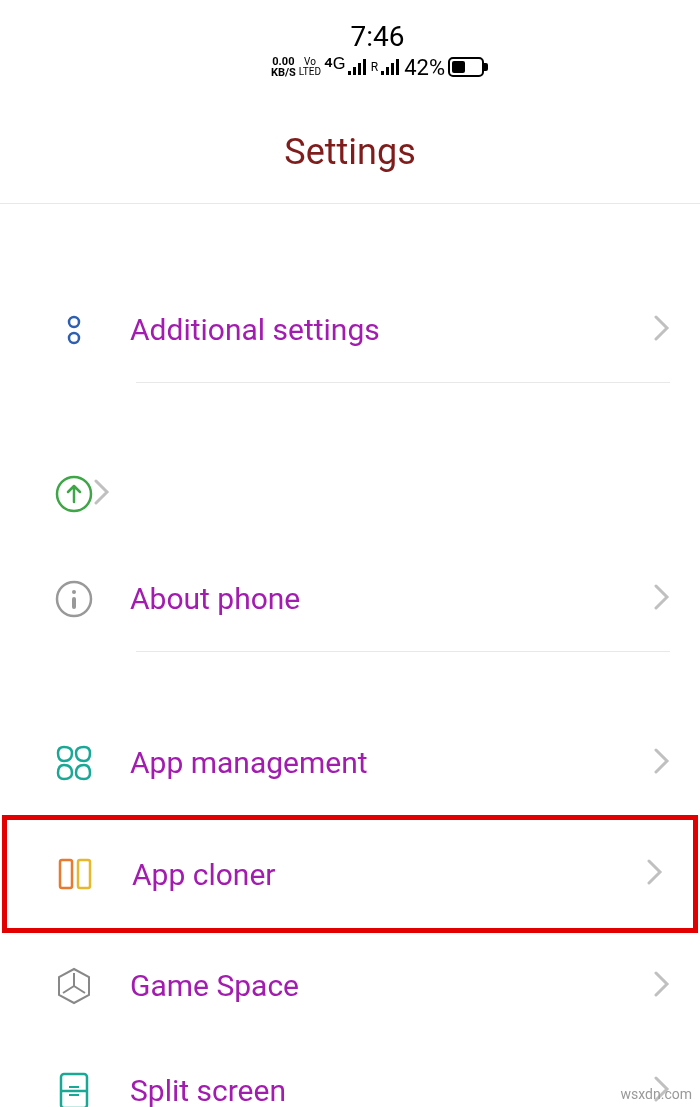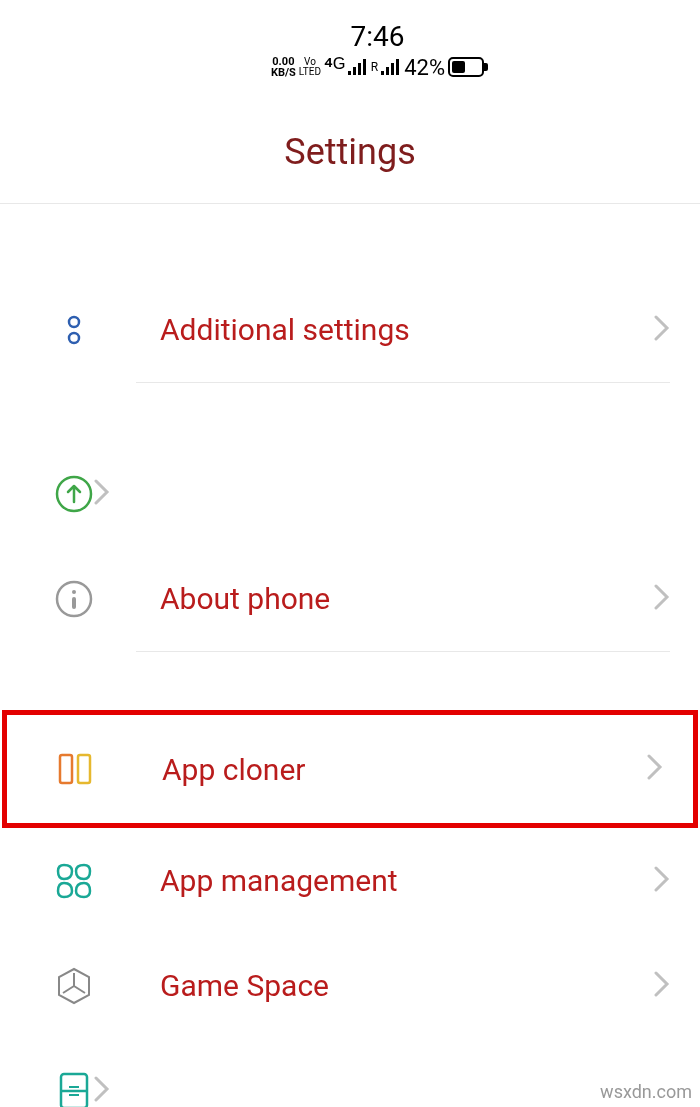--- a/index.html
+++ b/index.html
@@ -111,22 +111,22 @@
     .setting-icon {
       width: 40px;
       height: 40px;
       display: flex;
       align-items: center;
       justify-content: center;
       flex-shrink: 0;
     }
     .setting-label {
       font-size: 30px;
-      color: #b91c1c;
-      margin-left: 66px;
+      color: #a21caf;
+      margin-left: 36px;
       flex: 1;
     }
     .chevron {
       color: #c0c0c0;
       flex-shrink: 0;
     }
     .divider {
       height: 1px;
       background: #e8e8e8;
       margin-left: 136px;
@@ -136,21 +136,21 @@
       height: 58px;
     }
     .partial-row {
       height: 15px;
       overflow: hidden;
     }
     .watermark {
       position: absolute;
       bottom: 5px;
       right: 8px;
-      font-size: 18px;
+      font-size: 14px;
       color: #999;
     }
   </style>
 </head>
 <body>
 
 <div class="status-bar">
   <div class="status-left">7:46</div>
   <div class="status-right">
     <div class="kbs">
@@ -240,52 +240,52 @@
     <div class="chevron">
       <svg width="16" height="26" viewBox="0 0 16 26">
           <path d="M2 2 L13 13 L2 24" stroke="#c0c0c0" stroke-width="3" fill="none" stroke-linecap="round"></path>
         </svg>
     </div>
   </div>
 
   <div class="divider"></div>
   <div class="section-gap"></div>
 
-  <div class="setting-row highlighted">
-    <div class="setting-icon">
-      <svg width="36" height="36" viewBox="0 0 36 36">
-        <rect x="2" y="4" width="12" height="28" rx="2" fill="none" stroke="#e67a2e" stroke-width="2.5"></rect>
-        <rect x="20" y="4" width="12" height="28" rx="2" fill="none" stroke="#e6b82e" stroke-width="2.5"></rect>
-      </svg>
-    </div>
-    <div class="setting-label">App cloner</div>
-    <div class="chevron">
-      <svg width="16" height="26" viewBox="0 0 16 26">
-          <path d="M2 2 L13 13 L2 24" stroke="#c0c0c0" stroke-width="3" fill="none" stroke-linecap="round"></path>
-        </svg>
-    </div>
-  </div>
-
   <div class="setting-row">
     <div class="setting-icon">
       <svg width="36" height="36" viewBox="0 0 36 36">
         <path d="M8 2 Q2 2 2 8 Q2 16 8 16 Q16 16 16 8 Q16 2 8 2" fill="none" stroke="#1aa896" stroke-width="2.5"></path>
         <path d="M28 2 Q34 2 34 8 Q34 16 28 16 Q20 16 20 8 Q20 2 28 2" fill="none" stroke="#1aa896" stroke-width="2.5"></path>
         <path d="M8 34 Q2 34 2 28 Q2 20 8 20 Q16 20 16 28 Q16 34 8 34" fill="none" stroke="#1aa896" stroke-width="2.5"></path>
         <path d="M28 34 Q34 34 34 28 Q34 20 28 20 Q20 20 20 28 Q20 34 28 34" fill="none" stroke="#1aa896" stroke-width="2.5"></path>
       </svg>
     </div>
     <div class="setting-label">App management</div>
     <div class="chevron">
       <svg width="16" height="26" viewBox="0 0 16 26">
           <path d="M2 2 L13 13 L2 24" stroke="#c0c0c0" stroke-width="3" fill="none" stroke-linecap="round"></path>
         </svg>
     </div>
   </div>
 
+  <div class="setting-row highlighted">
+    <div class="setting-icon">
+      <svg width="36" height="36" viewBox="0 0 36 36">
+        <rect x="2" y="4" width="12" height="28" rx="2" fill="none" stroke="#e67a2e" stroke-width="2.5"></rect>
+        <rect x="20" y="4" width="12" height="28" rx="2" fill="none" stroke="#e6b82e" stroke-width="2.5"></rect>
+      </svg>
+    </div>
+    <div class="setting-label">App cloner</div>
+    <div class="chevron">
+      <svg width="16" height="26" viewBox="0 0 16 26">
+          <path d="M2 2 L13 13 L2 24" stroke="#c0c0c0" stroke-width="3" fill="none" stroke-linecap="round"></path>
+        </svg>
+    </div>
+  </div>
+
   <div class="setting-row">
     <div class="setting-icon">
       <svg width="38" height="38" viewBox="0 0 38 38">
         <polygon points="19,2 34,10 34,28 19,36 4,28 4,10" fill="none" stroke="#888" stroke-width="2"></polygon>
         <path d="M19 19 L19 6 M19 19 L30 26 M19 19 L8 26" stroke="#888" stroke-width="2" fill="none"></path>
       </svg>
     </div>
     <div class="setting-label">Game Space</div>
     <div class="chevron">
       <svg width="16" height="26" viewBox="0 0 16 26">
@@ -296,20 +296,21 @@
 
   <div class="setting-row">
     <div class="setting-icon">
       <svg width="30" height="38" viewBox="0 0 30 38">
         <rect x="2" y="2" width="26" height="34" rx="3" fill="none" stroke="#1aa896" stroke-width="2.5"></rect>
         <line x1="2" y1="19" x2="28" y2="19" stroke="#1aa896" stroke-width="2.5"></line>
         <line x1="10" y1="15" x2="20" y2="15" stroke="#1aa896" stroke-width="2"></line>
         <line x1="10" y1="23" x2="20" y2="23" stroke="#1aa896" stroke-width="2"></line>
       </svg>
     </div>
+    <div class="setting-label">Split screen</div>
     <div class="chevron">
       <svg width="16" height="26" viewBox="0 0 16 26">
           <path d="M2 2 L13 13 L2 24" stroke="#c0c0c0" stroke-width="3" fill="none" stroke-linecap="round"></path>
         </svg>
     </div>
   </div>
 
 </div>
 
 <div class="watermark">wsxdn.com</div>

